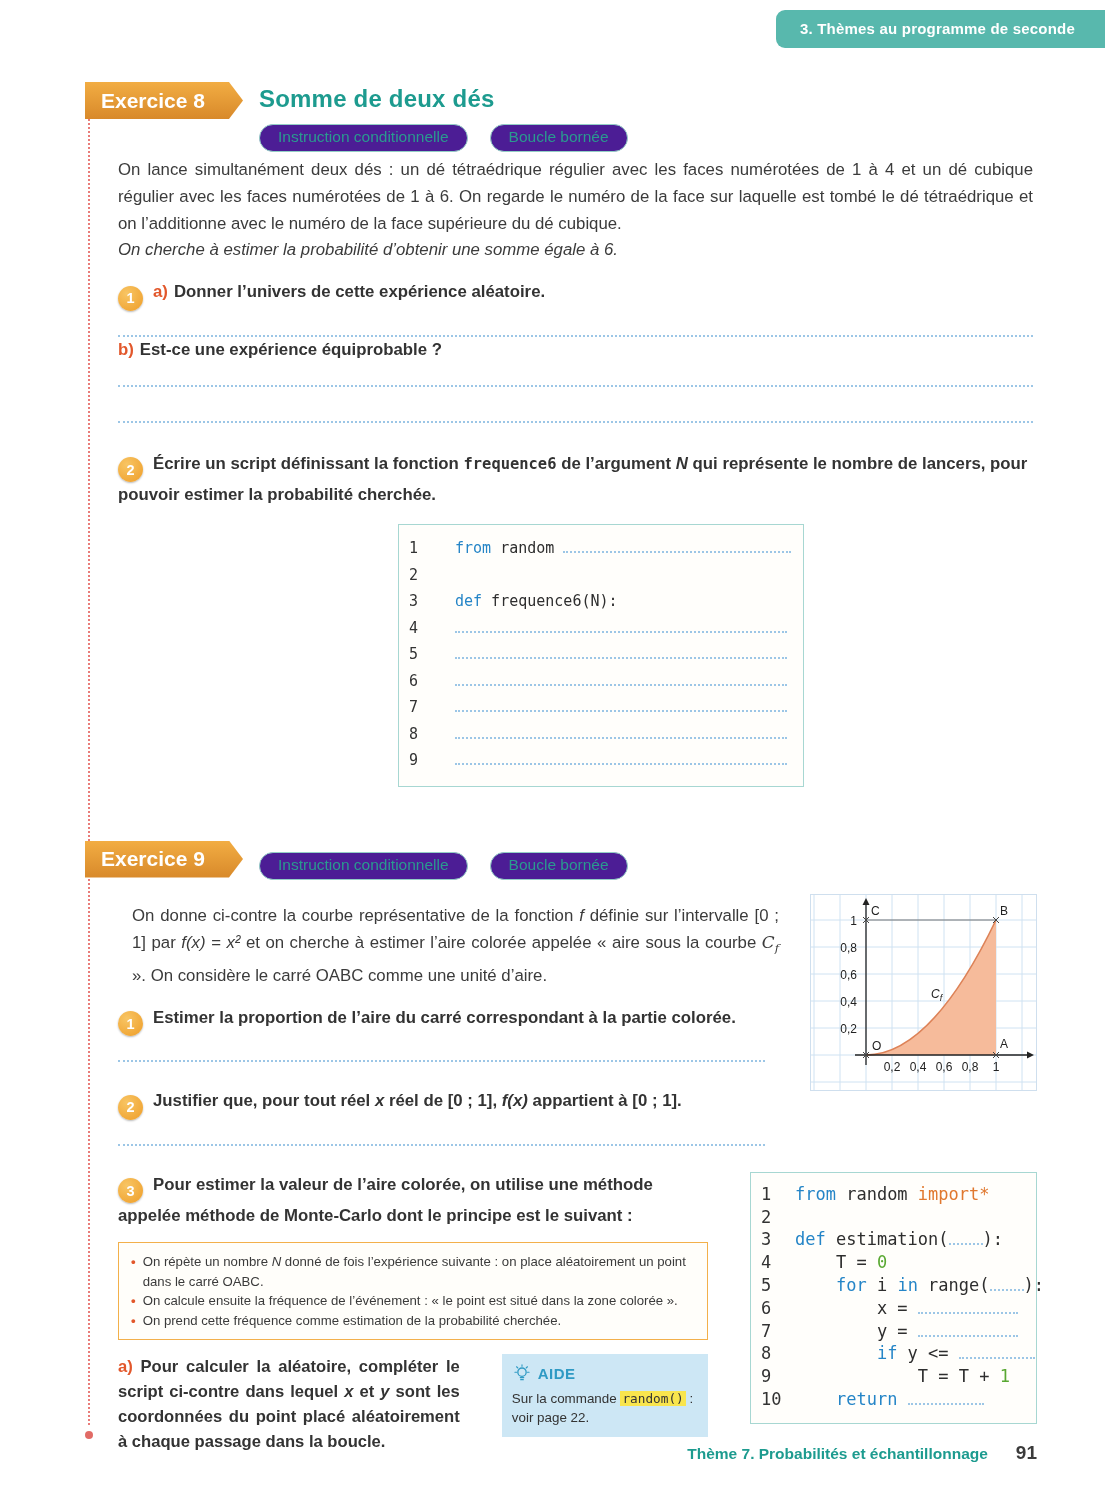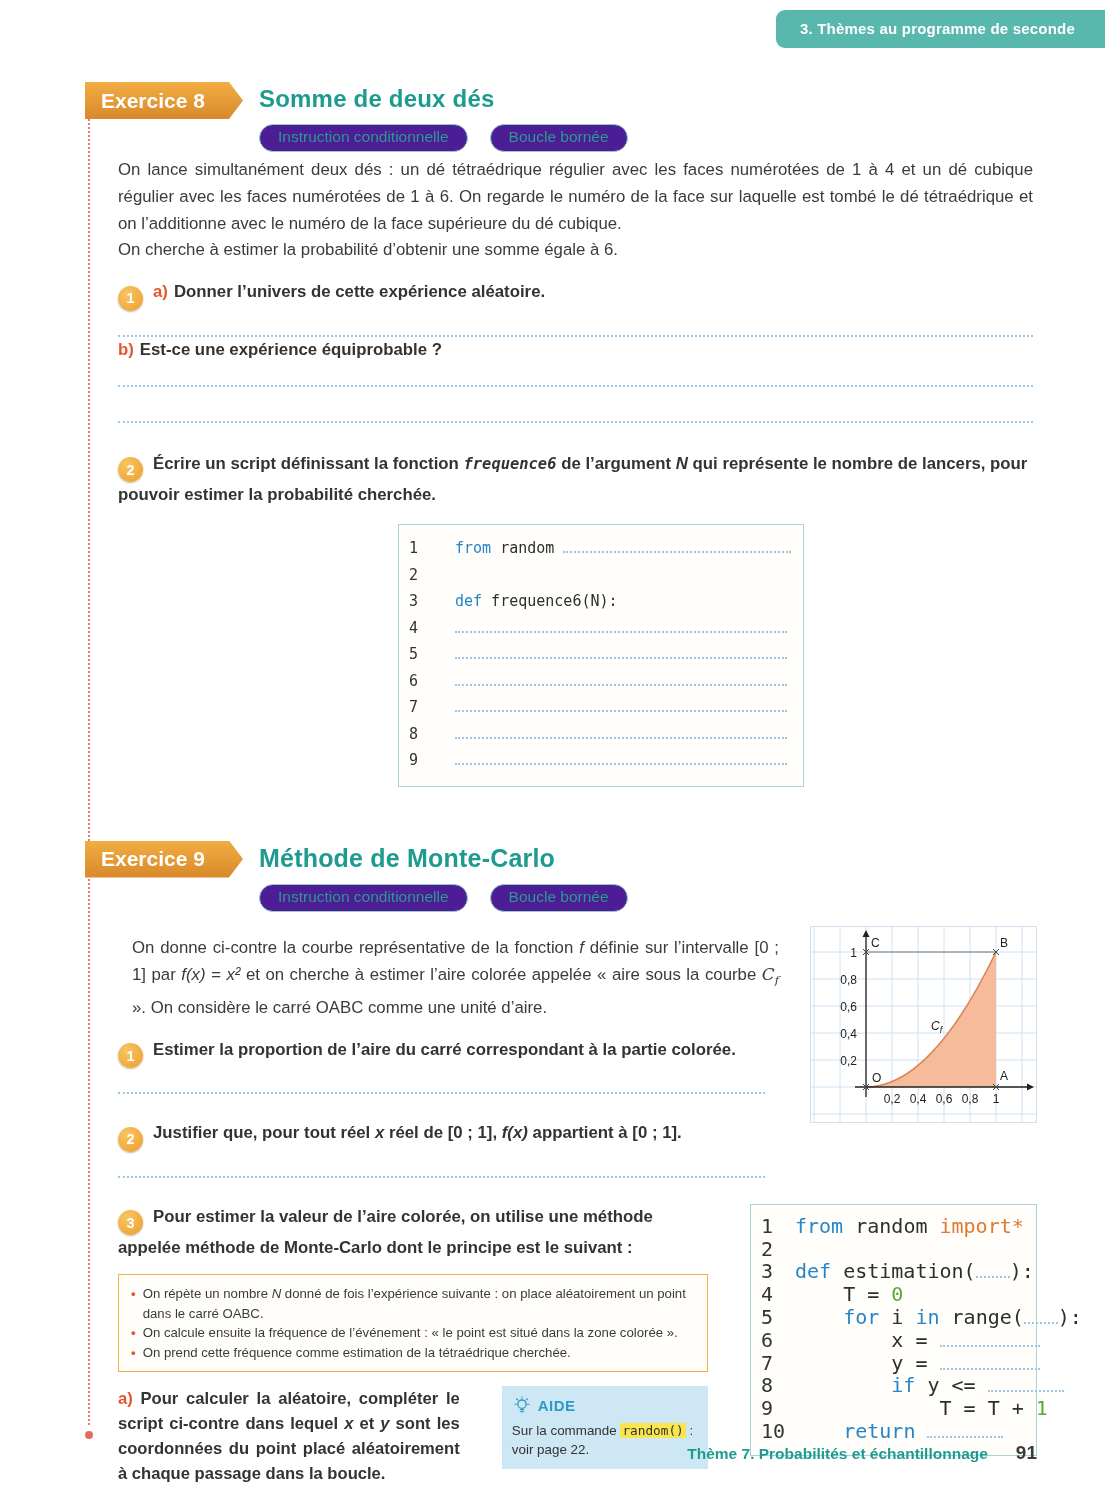--- a/index.html
+++ b/index.html
@@ -37,21 +37,21 @@
   }
   .ex-right { margin-left:16px; }
   .ex-title { color:#1d9b8f; font-size:24px; font-weight:bold; margin-top:3px; letter-spacing:.2px; }
   .pill-row { display:flex; gap:22px; margin-top:11px; }
   .pill {
     border:1.5px solid #93cec6; color:#2a9a8f; background:#4c1d95;
     border-radius:15px; padding:3px 18px 5px; font-size:15.5px;
   }
 
   .para { margin:4px 0 0 33px; width:915px; font-size:16.8px; line-height:27px; text-align:justify; }
-  .para2 { margin:0 0 0 33px; width:915px; font-size:16.8px; line-height:26px; }
+  .para2 { margin:0 0 0 33px; width:915px; font-size:16.8px; line-height:26px;font-style:italic; }
 
   .q-row { margin-left:33px; width:915px; font-size:16.8px; line-height:26px; font-weight:bold; color:#333; }
   .q-circle {
     display:inline-flex; align-items:center; justify-content:center;
     width:25px; height:25px; border-radius:50%;
     background:radial-gradient(circle at 35% 30%, #f8c564, #ee9d28);
     color:#fff; font-size:14.5px; font-weight:bold;
     box-shadow:0 1px 2px rgba(0,0,0,.28);
     margin-right:10px; vertical-align:-6px;
   }
@@ -61,27 +61,27 @@
   .ans-line.narrow { width:100%; margin-left:0; }
 
   
   .codebox {
     border:1.5px solid #a7d7d2; background:#fffefb;
     font-family:"DejaVu Sans Mono", monospace; color:#2e2e2e;
   }
   .codebox1 { margin:16px 0 0 313px; width:406px; padding:10px 14px 12px 10px; font-size:15px; }
   .codebox1 .code-line { line-height:26.5px; height:26.5px; white-space:pre; }
   .codebox1 .ln { display:inline-block; width:16px; margin-right:30px; color:#333; }
-  .codebox2 { width:287px; padding:10px 8px 12px 10px; font-size:20px; }
+  .codebox2 { width:287px; padding:10px 8px 12px 10px; font-size:17px; }
   .codebox2 .code-line { line-height:22.8px; height:22.8px; white-space:pre; }
   .codebox2 .ln { display:inline-block; width:22px; margin-right:12px; color:#333; }
 
   
   .run-i { font-style:italic; }
-  .run-c { font-family:"DejaVu Sans Mono", monospace; font-size:.92em;font-style:italic; }
+  .run-c { font-family:"DejaVu Sans Mono", monospace; font-size:.92em; }
   .run-kw { color:#2585c7; }
   .run-kw2 { color:#e0782f; }
   .run-num { color:#59a832; }
   .run-r { color:#e2572b; font-weight:bold; }
   .run-hl { background:#f9e54d; font-family:"DejaVu Sans Mono", monospace; font-size:.95em; padding:0 2px; }
   .run-dots { display:inline-block; height:.8em; border-bottom:2px dotted #9cc6e6; }
   .run-cf { font-family:"DejaVu Serif", serif; font-style:italic; }
   .run-cfsub { font-family:"DejaVu Serif", serif; font-style:italic; font-size:.7em; vertical-align:sub; }
 
   
@@ -166,21 +166,20 @@
         <div class="code-line"><span class="ln">7</span><span><span class="run-dots" style="width: 332px;"></span></span></div>
         <div class="code-line"><span class="ln">8</span><span><span class="run-dots" style="width: 332px;"></span></span></div>
         <div class="code-line"><span class="ln">9</span><span><span class="run-dots" style="width: 332px;"></span></span></div>
       </div>
     </section>
 
     <section style="margin-top:54px">
       <div class="ex-header">
         <div class="ribbon">Exercice 9</div>
         <div class="ex-right">
-          <div class="ex-title" style="font-size:25px">Méthode de Monte-Carlo</div>
           <div class="pill-row">
             <span class="pill">Instruction conditionnelle</span>
             <span class="pill">Boucle bornée</span>
           </div>
         </div>
       </div>
 
       <div class="ex9-top">
         <div class="ex9-left">
           <div class="para"><span>On donne ci-contre la courbe représentative de la fonction </span><span class="run-i">f</span><span> définie sur l’intervalle [0 ; 1] par </span><span class="run-i">f(x) = x²</span><span> et on cherche à estimer l’aire colorée appelée « aire sous la courbe </span><span class="run-cf">C</span><span class="run-cfsub">f</span><span> ». On considère le carré OABC comme une unité d’aire.</span></div>
@@ -266,21 +265,21 @@
             <div class="bullet-row">
                 <span class="bullet">•</span>
                 <span><span>On répète un nombre </span><span class="run-i">N</span><span> donné de fois l’expérience suivante : on place aléatoirement un point dans le carré OABC.</span></span>
               </div>
             <div class="bullet-row">
                 <span class="bullet">•</span>
                 <span>On calcule ensuite la fréquence de l’événement : « le point est situé dans la zone colorée ».</span>
               </div>
             <div class="bullet-row">
                 <span class="bullet">•</span>
-                <span>On prend cette fréquence comme estimation de la tétraédrique cherchée.</span>
+                <span>On prend cette fréquence comme estimation de la probabilité cherchée.</span>
               </div>
           </div>
 
           <div class="a-row">
             <div class="a-text"><span class="run-r">a)</span><span> Pour calculer la aléatoire, compléter le script ci-contre dans lequel </span><span class="run-i">x</span><span> et </span><span class="run-i">y</span><span> sont les coordonnées du point placé aléatoirement à chaque passage dans la boucle.</span></div>
             <div class="aide-box">
               <div class="aide-head">
                 <svg width="20" height="22" viewBox="0 0 24 26">
                   <g stroke="#2f9ac4" fill="none" stroke-width="1.6" stroke-linecap="round">
                     <circle cx="12" cy="12" r="5"></circle>

